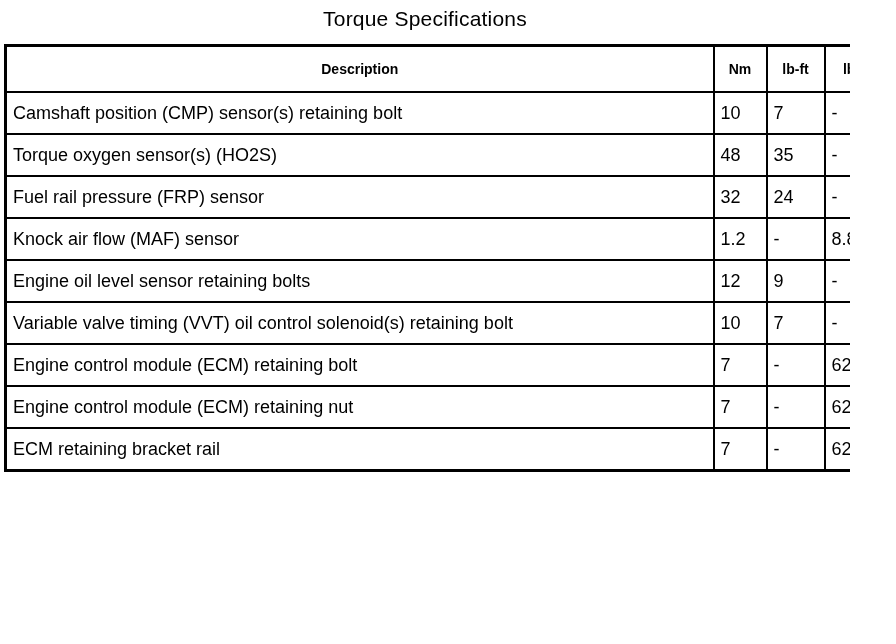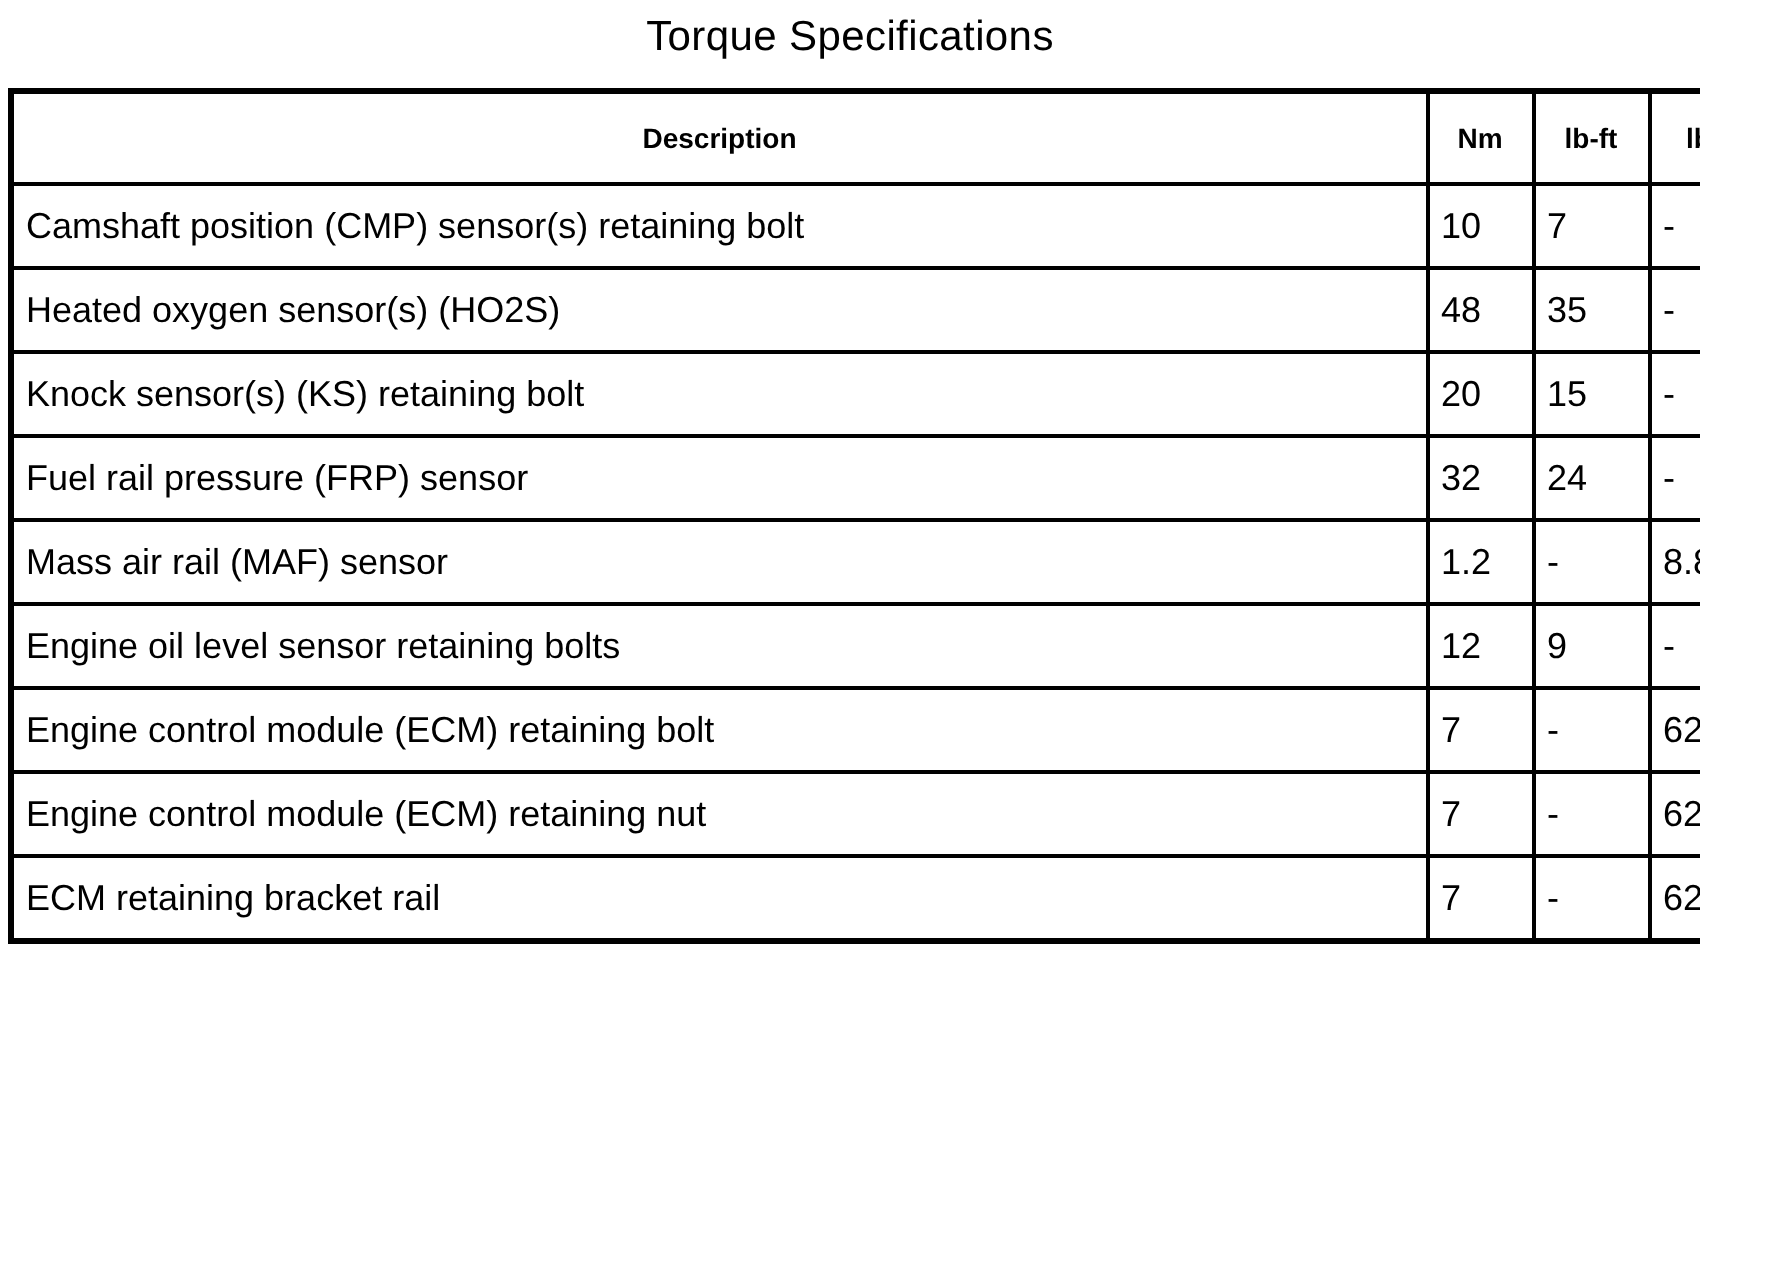--- a/index.html
+++ b/index.html
@@ -78,47 +78,47 @@
       </tr>
     </thead>
     <tbody id="spec-body">
         <tr>
           <td>Camshaft position (CMP) sensor(s) retaining bolt</td>
           <td>10</td>
           <td>7</td>
           <td>-</td>
         </tr>
         <tr>
-          <td>Heated oxygen sensor(s) (HO2S)</td>
+          <td>Torque oxygen sensor(s) (HO2S)</td>
           <td>48</td>
           <td>35</td>
-          <td>-</td>
-        </tr>
-        <tr>
-          <td>Knock sensor(s) (KS) retaining bolt</td>
-          <td>20</td>
-          <td>15</td>
           <td>-</td>
         </tr>
         <tr>
           <td>Fuel rail pressure (FRP) sensor</td>
           <td>32</td>
           <td>24</td>
           <td>-</td>
         </tr>
         <tr>
-          <td>Mass air rail (MAF) sensor</td>
+          <td>Knock air flow (MAF) sensor</td>
           <td>1.2</td>
           <td>-</td>
           <td>8.8</td>
         </tr>
         <tr>
           <td>Engine oil level sensor retaining bolts</td>
           <td>12</td>
           <td>9</td>
+          <td>-</td>
+        </tr>
+        <tr>
+          <td>Variable valve timing (VVT) oil control solenoid(s) retaining bolt</td>
+          <td>10</td>
+          <td>7</td>
           <td>-</td>
         </tr>
         <tr>
           <td>Engine control module (ECM) retaining bolt</td>
           <td>7</td>
           <td>-</td>
           <td>62</td>
         </tr>
         <tr>
           <td>Engine control module (ECM) retaining nut</td>

